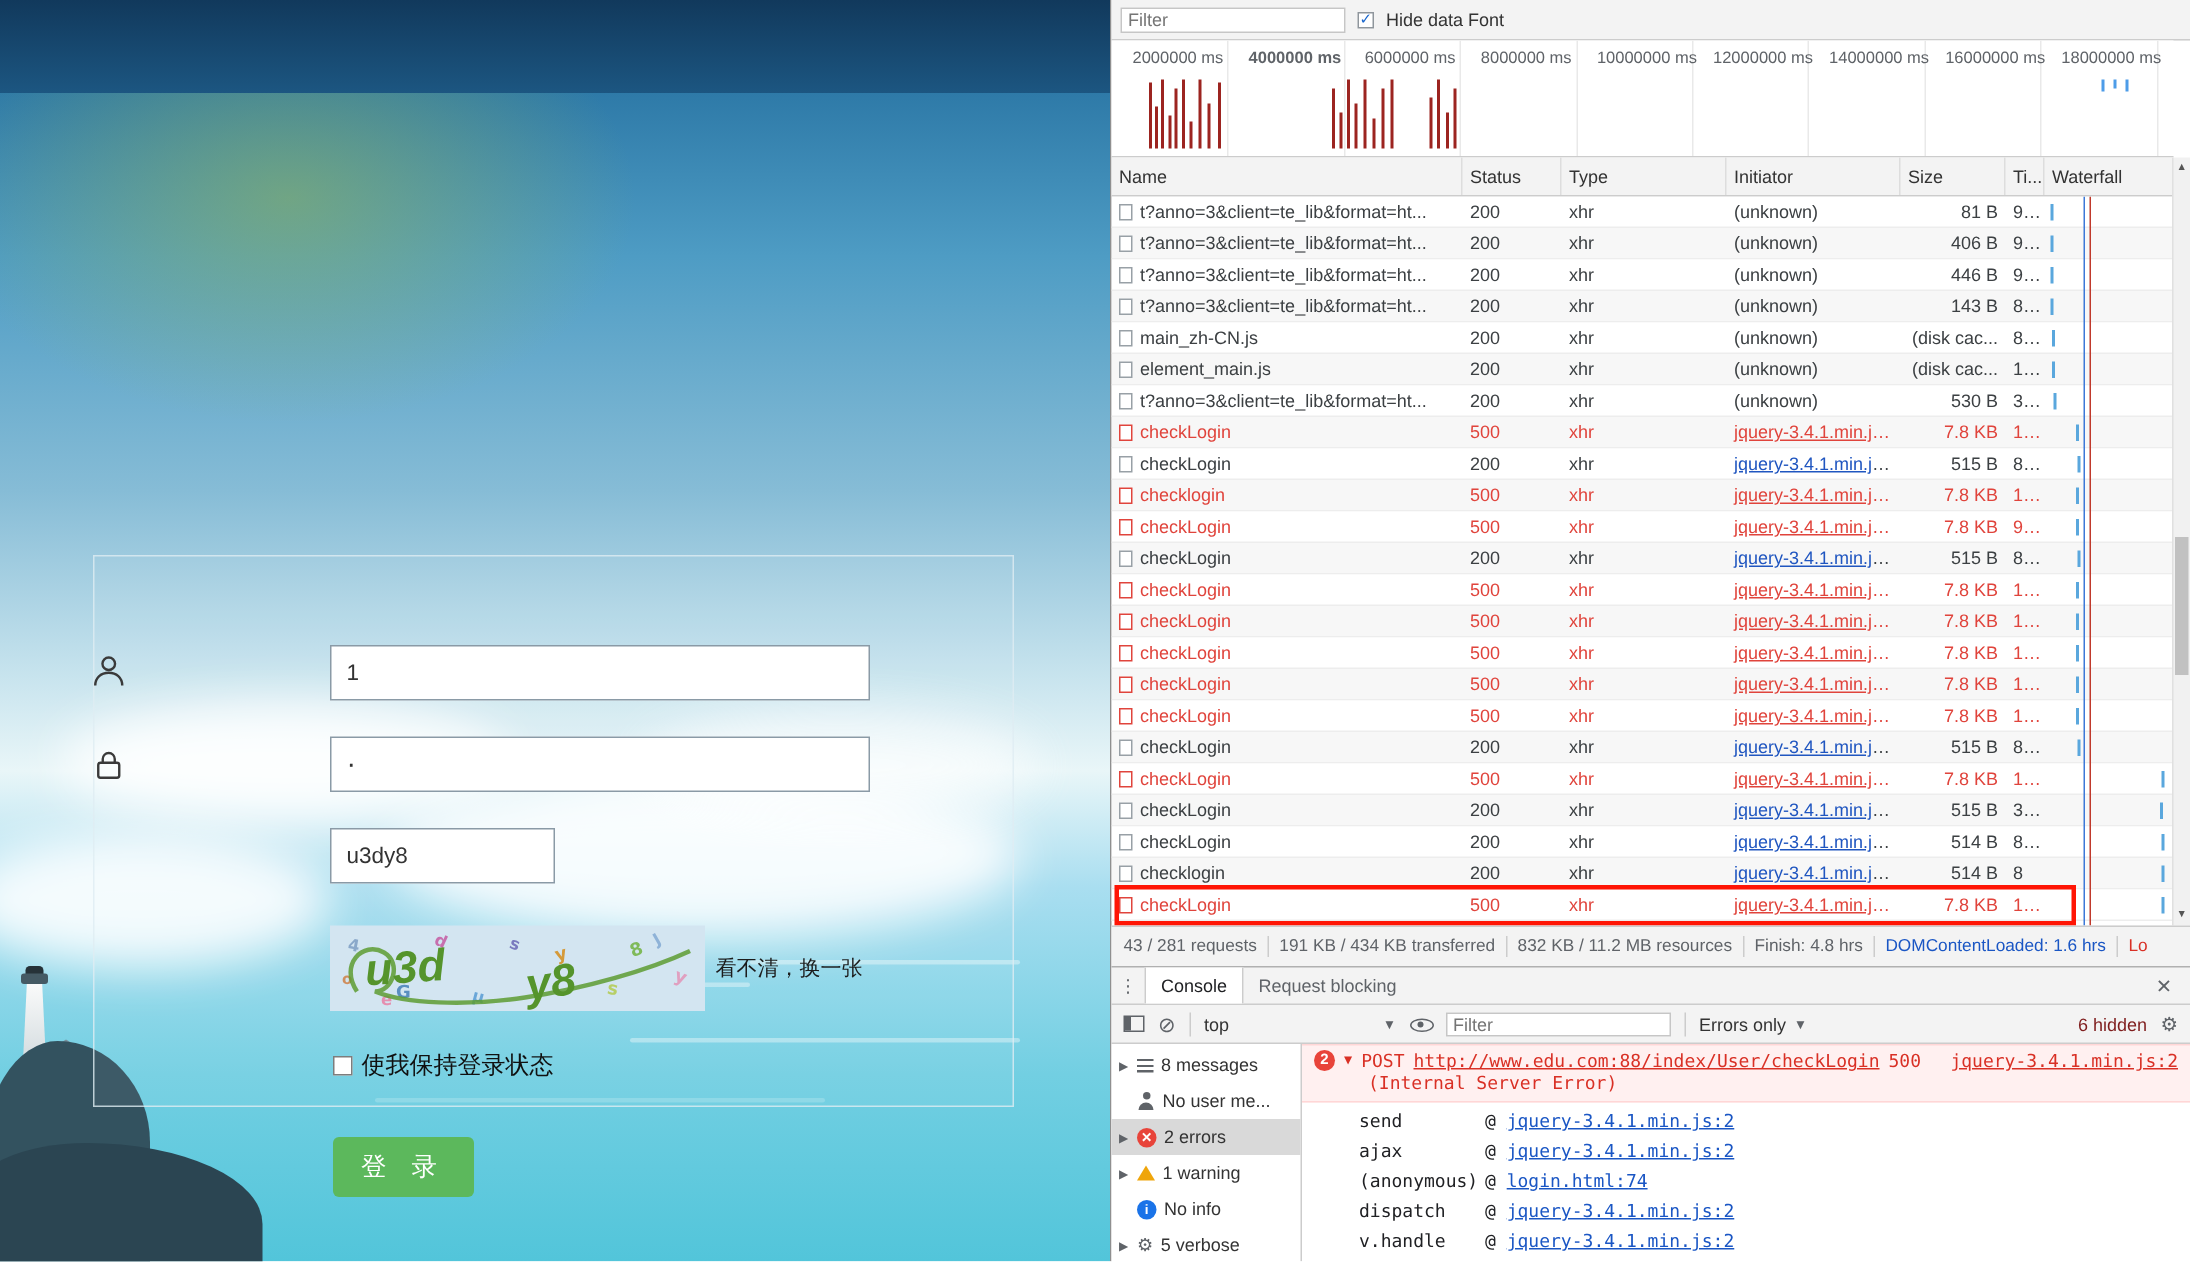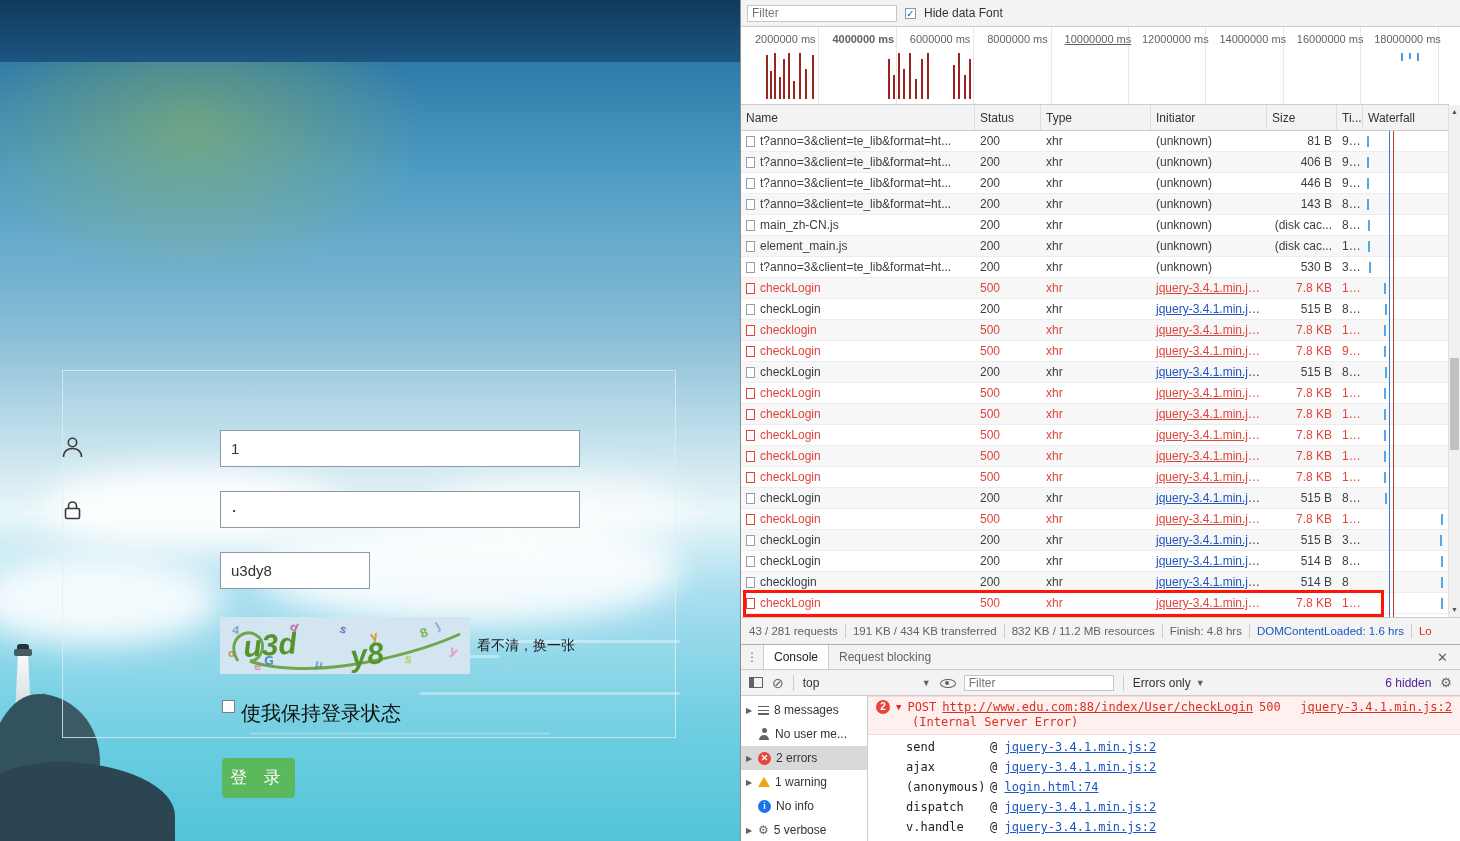--- a/index.html
+++ b/index.html
@@ -27,23 +27,23 @@
   .login-input{position:absolute;height:37px;background:#fff;border:1px solid #8a9aa6;font-size:15px;color:#333;padding:0 10px;font-family:"Liberation Sans",sans-serif}
   #input-username{left:220px;top:430px;width:360px}
   #input-password{left:220px;top:491px;width:360px;font-size:19px}
   #input-captcha{left:220px;top:552px;width:150px}
   .form-icon{position:absolute}
   #ic-user{left:61px;top:436px}
   #ic-lock{left:63px;top:500px}
   #captcha-img{position:absolute;left:220px;top:617px;width:250px;height:57px;background:#d3e5f1;overflow:hidden}
   .noise{position:absolute;font-weight:bold;font-family:"DejaVu Sans",sans-serif;line-height:1}
   #captcha-refresh{position:absolute;left:477px;top:637px;font-size:14px;color:#1c1c1c;cursor:pointer}
-  #remember-row{position:absolute;left:222px;top:700px;display:flex;gap:6px;font-size:20px;color:#101010}
+  #remember-row{position:absolute;left:222px;top:700px;display:flex;align-items:center;gap:6px;font-size:16px;color:#101010}
   #remember-box{width:13px;height:13px;border:1px solid #7d7d7d;background:#fff}
-  #login-btn{position:absolute;left:222px;top:758px;width:73px;height:40px;background:#5cb85c;border:none;border-radius:4px;color:#fff;font-size:17px;letter-spacing:6px;text-align:center;line-height:40px;cursor:pointer;font-family:"Liberation Sans",sans-serif}
+  #login-btn{position:absolute;left:222px;top:758px;width:94px;height:40px;background:#5cb85c;border:none;border-radius:4px;color:#fff;font-size:17px;letter-spacing:6px;text-align:center;line-height:40px;cursor:pointer;font-family:"Liberation Sans",sans-serif}
 
   
   #devtools{position:absolute;left:740px;top:0;width:720px;height:841px;background:#fff;border-left:1px solid #8f8f8f;font-size:12px;color:#333}
 
   #filter-bar{position:absolute;left:0;top:0;right:0;height:27px;background:#f3f3f3;border-bottom:1px solid #ccc;display:flex;align-items:center;gap:8px;padding:0 6px;white-space:nowrap;overflow:hidden}
   #net-filter-input{width:150px;height:17px;border:1px solid #c6c6c6;font-size:12px;padding:0 4px}
   .cb-checked{width:11px;height:11px;border:1px solid #8f969c;background:#fff;color:#1765cc;font-size:10px;line-height:10px;text-align:center;flex:none}
   .pill{padding:2px 6px;border-radius:4px;color:#333;cursor:pointer}
   .pill.active{background:#4d9ce8;color:#fff}
 
@@ -94,21 +94,21 @@
   .ic-panel::before{content:"";position:absolute;left:0;top:0;bottom:0;width:4px;background:#5f6368}
   .ic-block{color:#5f6368;font-size:14px;line-height:14px}
   .sep{width:1px;height:16px;background:#ccc;flex:none}
   #ctx-select{display:flex;align-items:center;width:128px;justify-content:space-between;color:#333;cursor:pointer}
   .caret-dn{color:#5f6368;font-size:9px}
   .ic-eye{width:15px;height:13px;position:relative;flex:none}
   .ic-eye::before{content:"";position:absolute;left:0;top:3px;width:14px;height:7px;border:1.5px solid #5f6368;border-radius:50%}
   .ic-eye::after{content:"";position:absolute;left:5px;top:5px;width:4px;height:4px;border-radius:50%;background:#5f6368}
   #console-filter-input{width:150px;height:16px;border:1px solid #c6c6c6;font-size:12px;padding:0 4px}
   #level-filter{display:flex;align-items:center;gap:5px;color:#333;cursor:pointer}
-  #hidden-count{margin-left:auto;color:#4c1d95}
+  #hidden-count{margin-left:auto;color:#7f1d1d}
   .ic-gear{color:#5f6368;font-size:13px}
 
   #console-body{position:absolute;left:0;top:696px;right:0;bottom:0;display:flex;background:#fff}
   #console-sidebar{width:127px;border-right:1px solid #ccc;padding-top:2px;flex:none}
   .cs-item{display:flex;align-items:center;gap:5px;height:24px;padding:0 4px;font-size:12px;color:#333;white-space:nowrap;overflow:hidden;cursor:pointer}
   .cs-item.sel{background:#d9d9d9}
   .cs-caret{width:8px;font-size:8px;color:#5f6368;flex:none;text-align:center}
   .ic-bars{width:11px;height:9px;flex:none;background:linear-gradient(#5f6368 0 1.5px,transparent 1.5px 3.7px,#5f6368 3.7px 5.2px,transparent 5.2px 7.4px,#5f6368 7.4px 9px)}
   .ic-user{width:12px;height:12px;position:relative;flex:none}
   .ic-user::before{content:"";position:absolute;left:3.5px;top:0;width:5px;height:5px;border-radius:50%;background:#5f6368}
@@ -221,21 +221,21 @@
         <div class="tl-grid" style="left: 309.6px;"></div>
         <div class="tl-grid" style="left: 387px;"></div>
         <div class="tl-grid" style="left: 464.4px;"></div>
         <div class="tl-grid" style="left: 541.8px;"></div>
         <div class="tl-grid" style="left: 619.2px;"></div>
         <div class="tl-grid" style="left: 696.6px;"></div>
         <span class="tl-label" style="left: 14px;">2000000 ms</span>
         <span class="tl-label" style="left: 91.4px; font-weight: bold;">4000000 ms</span>
         <span class="tl-label" style="left: 168.8px;">6000000 ms</span>
         <span class="tl-label" style="left: 246.2px;">8000000 ms</span>
-        <span class="tl-label" style="left: 323.6px; text-decoration: underline;">10000000 ms</span>
+        <span class="tl-label" style="left: 323.6px;">10000000 ms</span>
         <span class="tl-label" style="left: 401px;">12000000 ms</span>
         <span class="tl-label" style="left: 478.4px;">14000000 ms</span>
         <span class="tl-label" style="left: 555.8px;">16000000 ms</span>
         <span class="tl-label" style="left: 633.2px;">18000000 ms</span>
         <div class="tick-red" style="left: 25px; height: 44px;"></div>
         <div class="tick-red" style="left: 29px; height: 28px;"></div>
         <div class="tick-red" style="left: 33px; height: 46px;"></div>
         <div class="tick-red" style="left: 38px; height: 22px;"></div>
         <div class="tick-red" style="left: 42px; height: 40px;"></div>
         <div class="tick-red" style="left: 47px; height: 46px;"></div>

